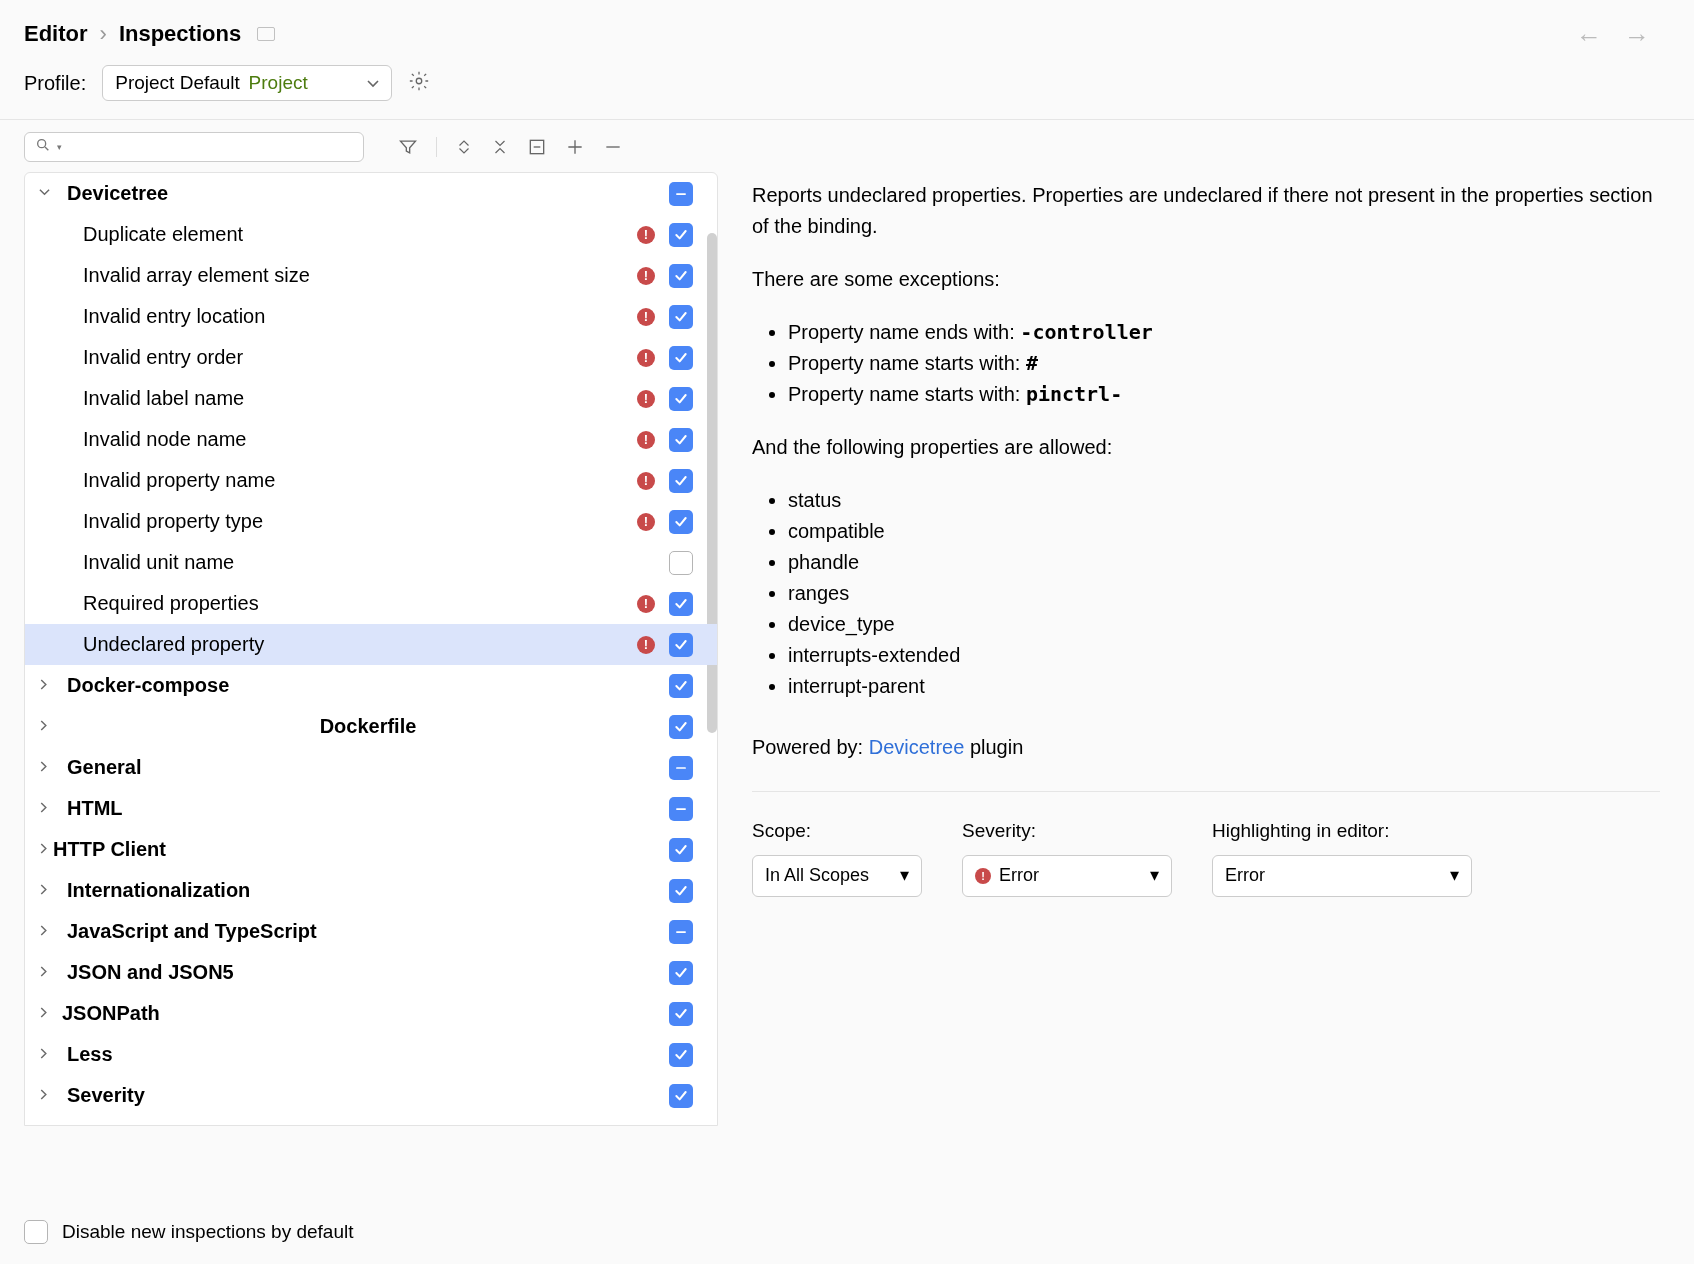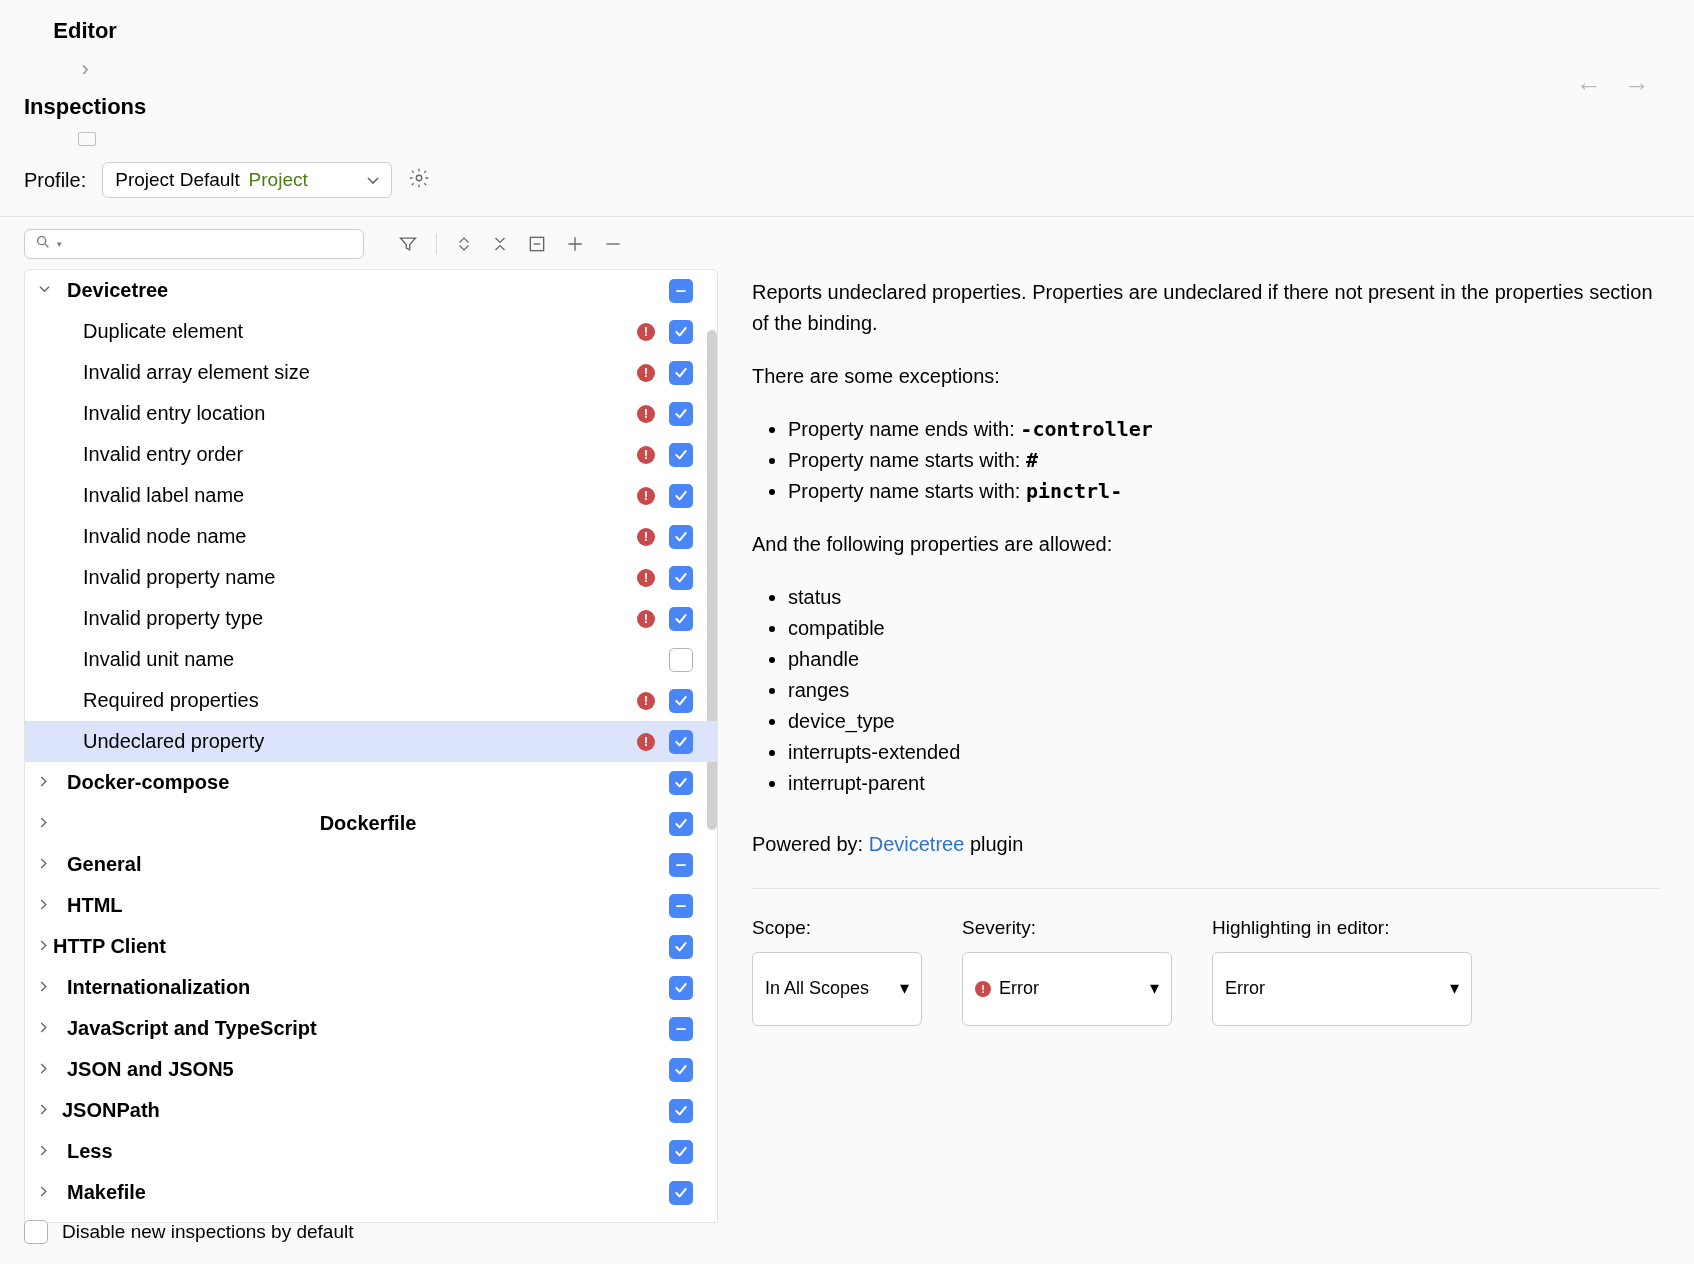--- a/index.html
+++ b/index.html
@@ -1,19 +1,19 @@
 <!DOCTYPE html>
 <html><head>
 <meta charset="utf-8">
 <style>
 * { box-sizing: border-box; margin: 0; padding: 0; }
 body { font-family: -apple-system, "Segoe UI", sans-serif; font-size: 17px; color: #000; background: #fafafa; width: 1694px; height: 1264px; overflow: hidden; }
 
 .header { padding: 18px 24px 12px 24px; display: flex; align-items: center; justify-content: space-between; }
-.breadcrumb { display: flex; align-items: center; gap: 12px; font-size: 22px; font-weight: 600; flex-direction: column; }
+.breadcrumb { display: flex; align-items: center; gap: 12px; font-size: 22px; font-weight: 600; }
 .breadcrumb .sep { color: #999; font-weight: 400; }
 .breadcrumb .reset-icon { width: 18px; height: 14px; border: 1px solid #888; border-radius: 2px; opacity: 0.5; margin-left: 4px; }
 .nav-arrows { display: flex; gap: 22px; color: #bbb; font-size: 26px; margin-right: 20px; }
 
 .profile-row { padding: 4px 24px 18px 24px; display: flex; align-items: center; gap: 16px; border-bottom: 1px solid #e5e5e5; }
 .profile-label { font-size: 20px; }
 .profile-select { display: flex; align-items: center; border: 1px solid #ccc; border-radius: 6px; padding: 6px 12px; background: #fff; gap: 10px; min-width: 290px; justify-content: space-between; }
 .profile-select .name { font-size: 19px; }
 .profile-select .hint { color: #4d7c0f; font-size: 19px; margin-left: 4px; }
 .profile-select .chev { color: #666; }
@@ -48,21 +48,21 @@
 .detail-panel { flex: 1; padding: 8px 16px 0 34px; font-size: 20px; line-height: 1.55; }
 .detail-panel p { margin-bottom: 22px; }
 .detail-panel ul { list-style: disc; padding-left: 36px; margin-bottom: 22px; }
 .detail-panel code { font-family: ui-monospace, Menlo, monospace; font-weight: bold; }
 .powered { margin-top: 30px; }
 .powered a { color: #2f6fd8; text-decoration: none; }
 .detail-divider { border: none; border-top: 1px solid #e5e5e5; margin: 28px 0 24px 0; }
 .detail-controls { display: flex; gap: 40px; }
 .ctrl-col { display: flex; flex-direction: column; gap: 10px; }
 .ctrl-label { font-size: 19px; }
-.ctrl-select { border: 1px solid #ccc; border-radius: 6px; background: #fff; padding: 22px 12px; display: flex; align-items: center; gap: 10px; min-width: 170px; justify-content: space-between; font-size: 18px; }
+.ctrl-select { border: 1px solid #ccc; border-radius: 6px; background: #fff; padding: 6px 12px; display: flex; align-items: center; gap: 10px; min-width: 170px; justify-content: space-between; font-size: 18px; }
 .ctrl-select.wide { min-width: 260px; }
 .ctrl-select .sev-ico { width: 16px; height: 16px; border-radius: 8px; background: #c84a4a; color: #fff; display: inline-flex; align-items: center; justify-content: center; font-size: 11px; font-weight: 700; }
 .ctrl-select .sev-ico::before { content: "!"; }
 
 .footer { display: flex; align-items: center; gap: 14px; padding: 14px 24px; font-size: 19px; position: absolute; bottom: 6px; left: 0; }
 </style>
 </head>
 <body>
 
 <div class="header">
@@ -359,21 +359,21 @@
         <span class="ckbox checked">
           <svg width="16" height="16" viewBox="0 0 24 24">
             <path d="M5 12l5 5 9-11" fill="none" stroke="#fff" stroke-width="3" stroke-linecap="round" stroke-linejoin="round"></path>
           </svg>
         </span>
       </div>
       <div class="tree-row">
         <span class="exp indent0"><svg width="8" height="11" viewBox="0 0 8 12">
             <path d="M1 1l5 5-5 5" fill="none" stroke="#6b6b6b" stroke-width="1.6"></path>
           </svg></span>
-        <span class="label bold" style="margin-left: 14px;">Makefile</span>
+        <span class="label bold" style="margin-left: 14px;">Severity</span>
         <span class="ckbox checked">
           <svg width="16" height="16" viewBox="0 0 24 24">
             <path d="M5 12l5 5 9-11" fill="none" stroke="#fff" stroke-width="3" stroke-linecap="round" stroke-linejoin="round"></path>
           </svg>
         </span>
       </div>
     </div>
 
   <div class="detail-panel">
     <p>Reports undeclared properties. Properties are undeclared if there not present in the properties section of the binding.</p>

